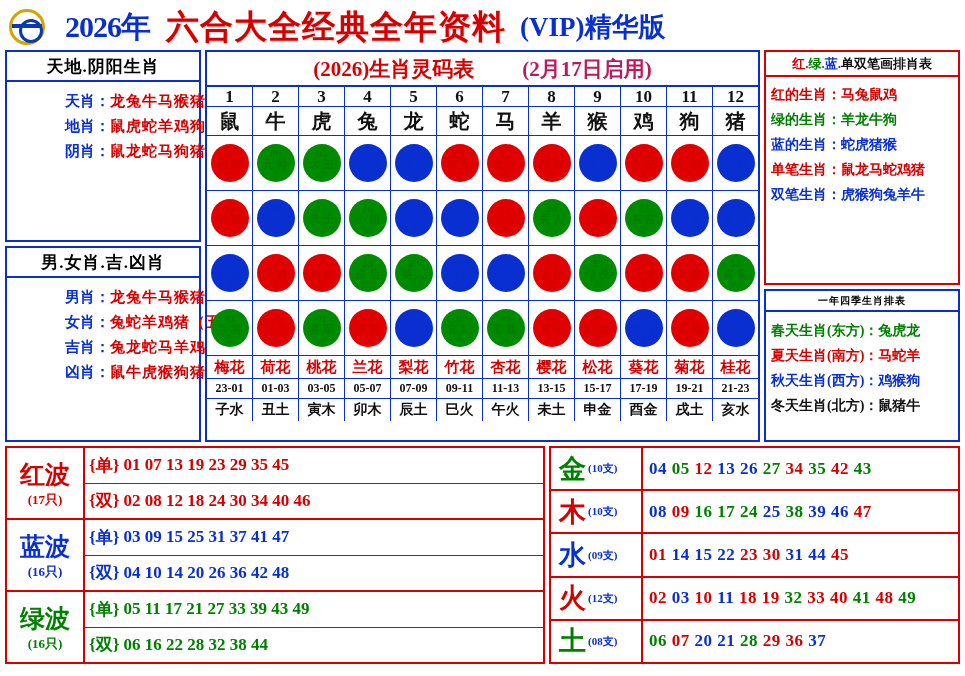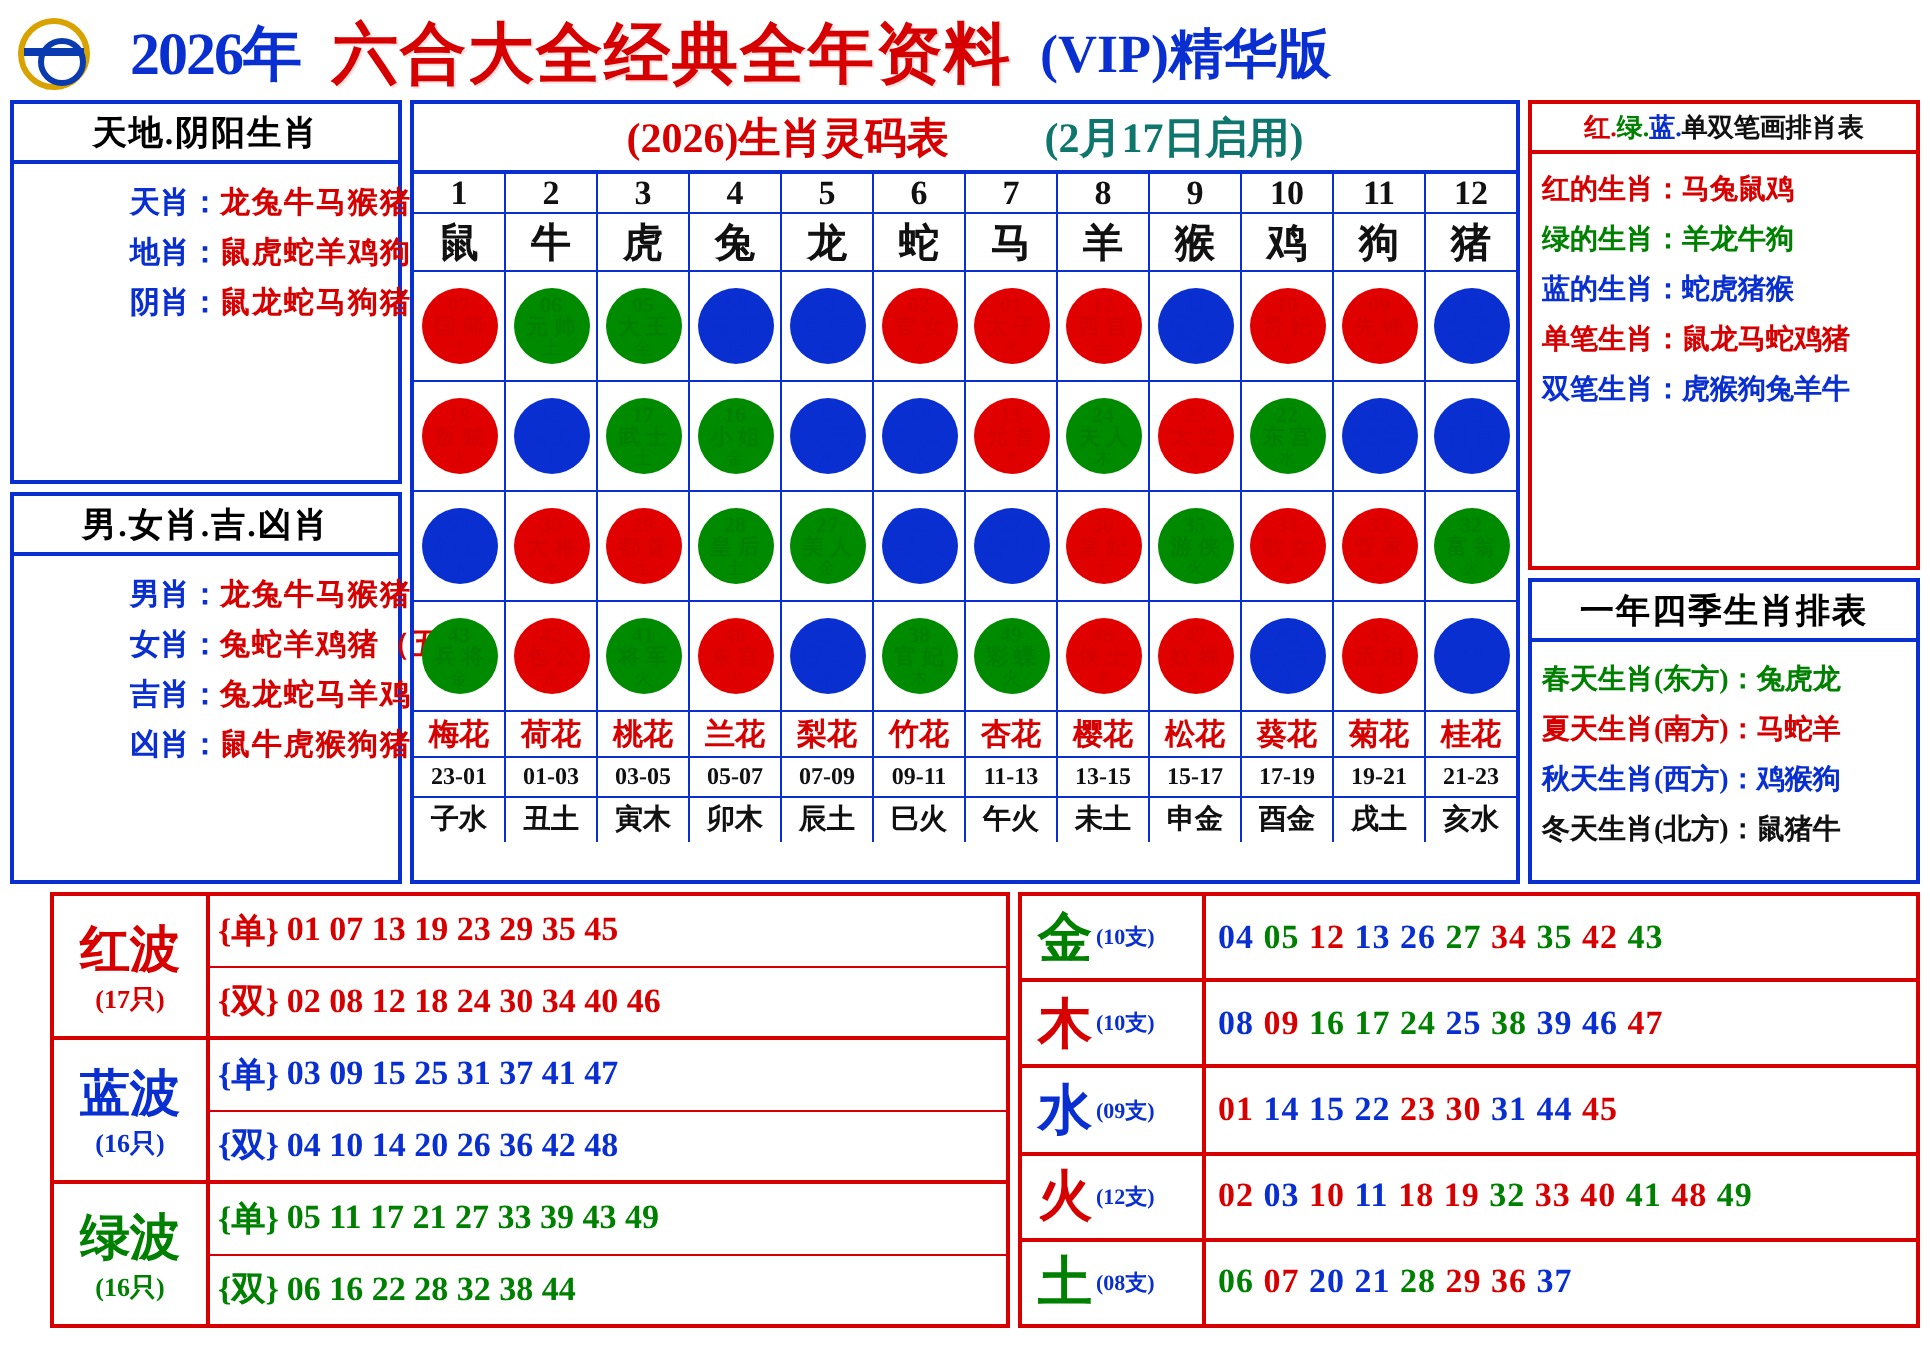--- a/index.html
+++ b/index.html
@@ -43,21 +43,21 @@
   .lines { padding:5px 16px;margin-left:40px; }
   .line { font-size:15px; font-weight:bold; margin:5px 0 6px 2px; white-space:nowrap; }
   .line .lbl { color:#0a2fd0; }
   .line .val { color:#d60000; letter-spacing:1px; }
 
   
   .mid { border:2px solid #0a2fd0; height:100%; display:flex; flex-direction:column; }
   .mid-title { text-align:center; padding:3px 0 2px; border-bottom:2px solid #0a2fd0;
      font-size:21px; font-weight:bold; }
   .mid-title .a { color:#d60000; }
-  .mid-title .b { color:#0f766e;margin-left:48px; }
+  .mid-title .b { color:#be185d;margin-left:48px; }
   .grid { flex:1 1 auto; display:flex; flex-direction:column; }
   .grow { display:flex; border-bottom:1px solid #0a2fd0; }
   .grow:last-child { border-bottom:none; }
   .gcell { flex:1 1 0; border-right:1px solid #0a2fd0; text-align:center;
       display:flex; align-items:center; justify-content:center; }
   .gcell:last-child { border-right:none; }
   .r-num .gcell { font-size:17px; font-weight:bold; color:#111; height:19px; }
   .r-zod .gcell { font-size:20px; font-weight:bold; color:#111; height:28px; }
   .r-ball { height:55px; }
   .ball-wrap { display:flex; align-items:center; justify-content:center; }
@@ -76,21 +76,21 @@
 
   
   .rt-title { text-align:center; font-weight:bold; font-size:13px; padding:3px 2px 2px;
       border-bottom:2px solid #d60000; }
   .rt-title .r { color:#d60000; } .rt-title .g { color:#008000; } .rt-title .b { color:#0a2fd0; }
   .rt-title .k { color:#111; }
   .rline { font-size:14px; font-weight:bold; margin:6px 0 7px 5px; white-space:nowrap; }
 
   
   .bottom { display:flex; gap:4px; margin-top:4px; height:218px; }
-  .wave-box { width:480px; flex:none; border:2px solid #d60000; display:flex; flex-direction:column;margin-left:20px; }
+  .wave-box { width:540px; flex:none; border:2px solid #d60000; display:flex; flex-direction:column; }
   .wave-row { flex:1 1 0; display:flex; border-bottom:2px solid #d60000; }
   .wave-row:last-child { border-bottom:none; }
   .wave-name { width:78px; flex:none; border-right:2px solid #d60000;
      display:flex; flex-direction:column; align-items:center; justify-content:center; }
   .wave-name .nm { font-size:25px; font-weight:bold; }
   .wave-name .ct { font-size:13px; font-weight:bold; }
   .wave-nums { flex:1 1 auto; display:flex; flex-direction:column; }
   .wave-line { flex:1 1 0; display:flex; align-items:center; font-size:17px; font-weight:bold;
       padding-left:4px; }
   .wave-line.sep { border-bottom:1px solid #d60000; }
@@ -591,21 +591,21 @@
         </div>
         <div style="padding:3px 0">
           <div class="rline"><span class="red">红的生肖：</span><span class="red">马兔鼠鸡</span></div>
           <div class="rline"><span class="green">绿的生肖：</span><span class="green">羊龙牛狗</span></div>
           <div class="rline"><span class="blue">蓝的生肖：</span><span class="blue">蛇虎猪猴</span></div>
           <div class="rline"><span class="red">单笔生肖：</span><span class="red">鼠龙马蛇鸡猪</span></div>
           <div class="rline"><span class="blue">双笔生肖：</span><span class="blue">虎猴狗兔羊牛</span></div>
         </div>
       </div>
       <div class="bx" style="flex:1 1 auto; border-color:#0a2fd0">
-        <div class="bx-title" style="font-size:17px">一年四季生肖排表</div>
+        <div class="bx-title" style="font-size:10px">一年四季生肖排表</div>
         <div style="padding:4px 0">
           <div class="rline green">春天生肖(东方)：兔虎龙</div>
           <div class="rline red">夏天生肖(南方)：马蛇羊</div>
           <div class="rline blue">秋天生肖(西方)：鸡猴狗</div>
           <div class="rline black">冬天生肖(北方)：鼠猪牛</div>
         </div>
       </div>
     </div>
   </div>
 

